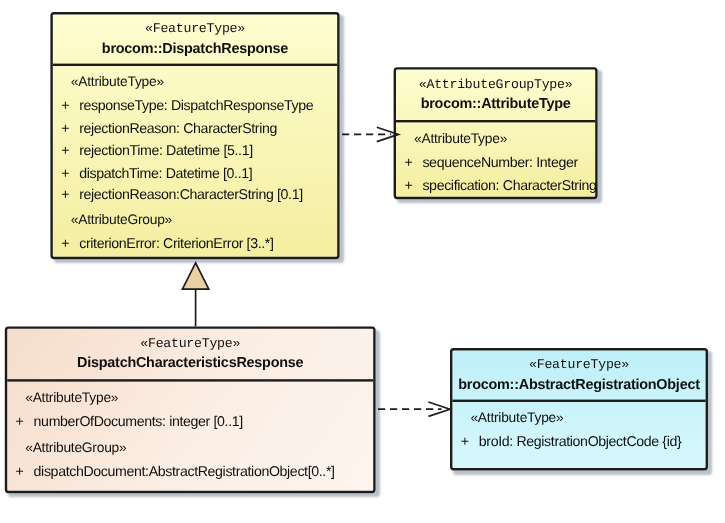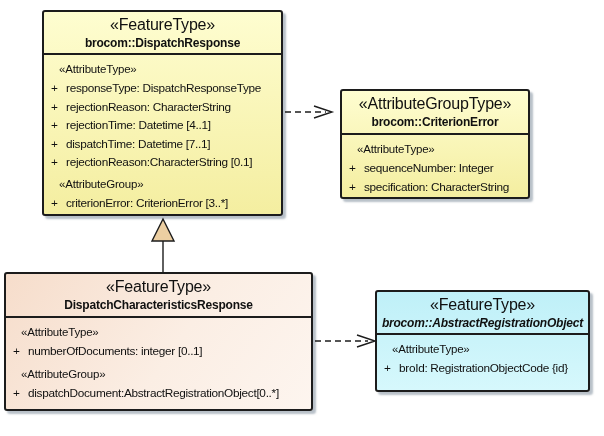--- a/index.html
+++ b/index.html
@@ -12,32 +12,32 @@
     box-shadow:3px 3px 2px rgba(125,140,155,.55);
     box-sizing:border-box;
   }
   .yellow{background:linear-gradient(180deg,#FEFDD0 0%,#F4EEA0 100%);}
   .peach{background:linear-gradient(125deg,#F6DDCB 0%,#FBEEE4 55%,#FDF5EF 100%);}
   .cyan{background:linear-gradient(180deg,#BFF0F8 0%,#D6F8FC 100%);}
   .hdr{
     display:flex;flex-direction:column;align-items:center;justify-content:center;
     border-bottom:2px solid #1c1c1c;box-sizing:border-box;gap:2px;
   }
-  .stereo{font-size:16px;letter-spacing:-0.2px;}
+  .stereo{font-size:11px;letter-spacing:-0.2px;font-family:Liberation Mono, monospace;}
   .cls-name{font-size:12px;font-weight:bold;letter-spacing:-0.2px;white-space:nowrap;}
-  .abstract-name{font-style:italic;}
+  .abstract-name{}
   .body{padding:6px 13px 0 5px;}
   .sec-heading{font-size:11.5px;letter-spacing:-0.2px;margin:0 0 2px 10px;line-height:16px;}
   .attr-row{display:flex;font-size:11.8px;letter-spacing:-0.3px;line-height:18.5px;white-space:nowrap;}
   .vis{flex:none;width:15px;margin-left:2px;}
   .gap{margin-top:4px;}
   
   .box-a{left:42px;top:10px;width:241px;height:206px;}
   .box-a .hdr{height:43px;}
-  .box-b{left:340px;top:56px;width:190px;height:110px;margin-top:33px;}
+  .box-b{left:328px;top:56px;width:170px;height:110px;}
   .box-b .hdr{height:44px;}
   .box-c{left:4px;top:272px;width:309px;height:139px;}
   .box-c .hdr{height:44px;}
   .box-c .attr-row{line-height:19.5px;}
   .box-d{left:375px;top:290px;width:215px;height:102px;}
   .box-d .hdr{height:43px;}
   .connectors{position:absolute;left:0;top:0;width:604px;height:436px;pointer-events:none;z-index:3;}
   .dash{stroke:#1c1c1c;stroke-width:1.4;fill:none;stroke-dasharray:6 4;}
   .solid{stroke:#1c1c1c;stroke-width:1.4;fill:none;}
   .openhead{stroke:#1c1c1c;stroke-width:1.4;fill:none;}
@@ -58,42 +58,42 @@
       <div class="attr-row">
         <span class="vis">+</span>
         <span>responseType: DispatchResponseType</span>
       </div>
       <div class="attr-row">
         <span class="vis">+</span>
         <span>rejectionReason: CharacterString</span>
       </div>
       <div class="attr-row">
         <span class="vis">+</span>
-        <span>rejectionTime: Datetime [4..1]</span>
+        <span>rejectionTime: Datetime [5..1]</span>
       </div>
       <div class="attr-row">
         <span class="vis">+</span>
-        <span>dispatchTime: Datetime [7..1]</span>
+        <span>dispatchTime: Datetime [0..1]</span>
       </div>
       <div class="attr-row">
         <span class="vis">+</span>
         <span>rejectionReason:CharacterString [0.1]</span>
       </div>
       <div class="sec-heading gap">«AttributeGroup»</div>
       <div class="attr-row">
         <span class="vis">+</span>
         <span>criterionError: CriterionError [3..*]</span>
       </div>
     </div>
   </div>
 
   <div class="uml-box yellow box-b">
     <div class="hdr">
       <div class="stereo">«AttributeGroupType»</div>
-      <div class="cls-name">brocom::CriterionError</div>
+      <div class="cls-name">brocom::AttributeType</div>
     </div>
     <div class="body">
       <div class="sec-heading">«AttributeType»</div>
       <div class="attr-row">
         <span class="vis">+</span>
         <span>sequenceNumber: Integer</span>
       </div>
       <div class="attr-row">
         <span class="vis">+</span>
         <span>specification: CharacterString</span>

